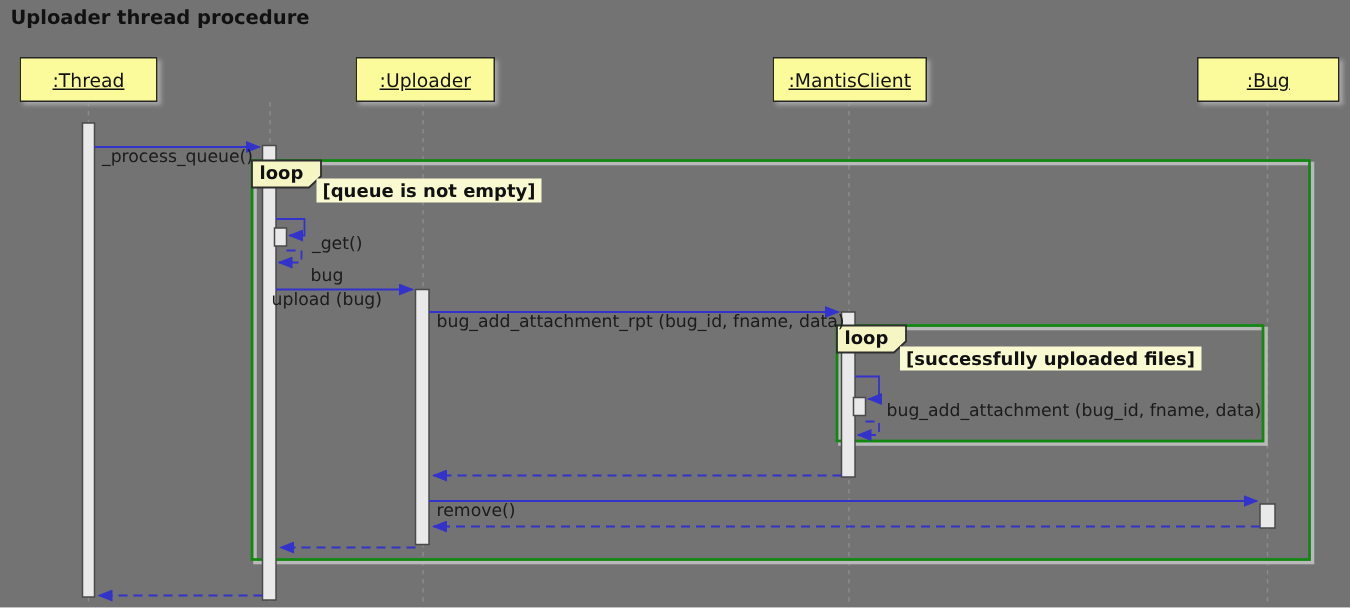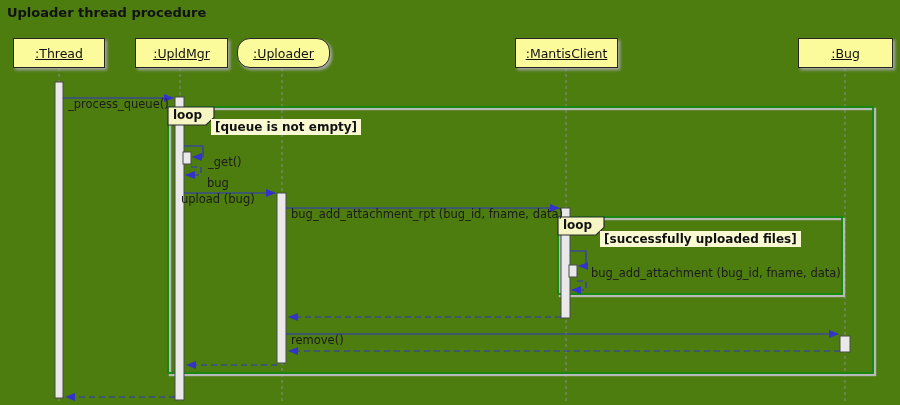--- a/index.html
+++ b/index.html
@@ -1,17 +1,17 @@
 <!DOCTYPE html>
 <html style="--arrow_blue: #3333cc; --frame_green: #118911; --participant_fill: #fbfb9c; --pentagon_fill: #f6f6c4; --label_fill: #fafad2;"><head>
 <meta charset="utf-8">
 <style>
   html,body { margin:0; padding:0; background:#ffffff; }
   #canvas {
-    position:relative; width:900px; height:405px; background:#4d7c0f;
+    position:relative; width:900px; height:405px; background:#737373;
     font-family:"DejaVu Sans","Liberation Sans",sans-serif; overflow:hidden;
   }
   #diagram-svg { position:absolute; left:0; top:0; width:900px; height:405px; }
   .lifeline { stroke:#8a8a8a; stroke-width:1; stroke-dasharray:3,3; }
   .frame { fill:none; stroke:var(--frame_green,#118911); stroke-width:1.8; }
   .frame-shadow { fill:none; stroke:#b9b9b9; stroke-width:2.4; }
   .pentagon { fill:var(--pentagon_fill,#f6f6c4); stroke:#2e2e2e; stroke-width:1.2; }
   .act { fill:#e9e9e9; stroke:#4a4a4a; stroke-width:1; }
   .arrow { stroke:var(--arrow_blue,#3333cc); stroke-width:1.2; fill:none; }
   .arrow.dashed { stroke-dasharray:6,4; }
@@ -74,24 +74,21 @@
     <line class="arrow dashed" x1="840" y1="351" x2="289" y2="351" marker-end="url(#ah)"></line>
     <line class="arrow dashed" x1="277" y1="365" x2="187" y2="365" marker-end="url(#ah)"></line>
     <line class="arrow dashed" x1="175" y1="397" x2="66" y2="397" marker-end="url(#ah)"></line>
   </svg>
 
   <span class="lbl title" style="left:7px; top:5px;">Uploader thread procedure</span>
 
   <div class="pbox" style="left:13px; top:38px; width:92px; height:30px;">
     <span>:Thread</span>
   </div>
-  <div class="pbox" style="left:135px; top:38px; width:93px; height:30px;">
-    <span>:UpldMgr</span>
-  </div>
-  <div class="pbox" style="left:237px; top:38px; width:93px; height:30px;border-radius:13px;">
+  <div class="pbox" style="left:237px; top:38px; width:93px; height:30px;">
     <span>:Uploader</span>
   </div>
   <div class="pbox" style="left:515px; top:38px; width:103px; height:30px;">
     <span>:MantisClient</span>
   </div>
   <div class="pbox" style="left:798px; top:38px; width:95px; height:30px;">
     <span>:Bug</span>
   </div>
 
   <span class="lbl oploop" style="left:173px; top:108px;">loop</span>

